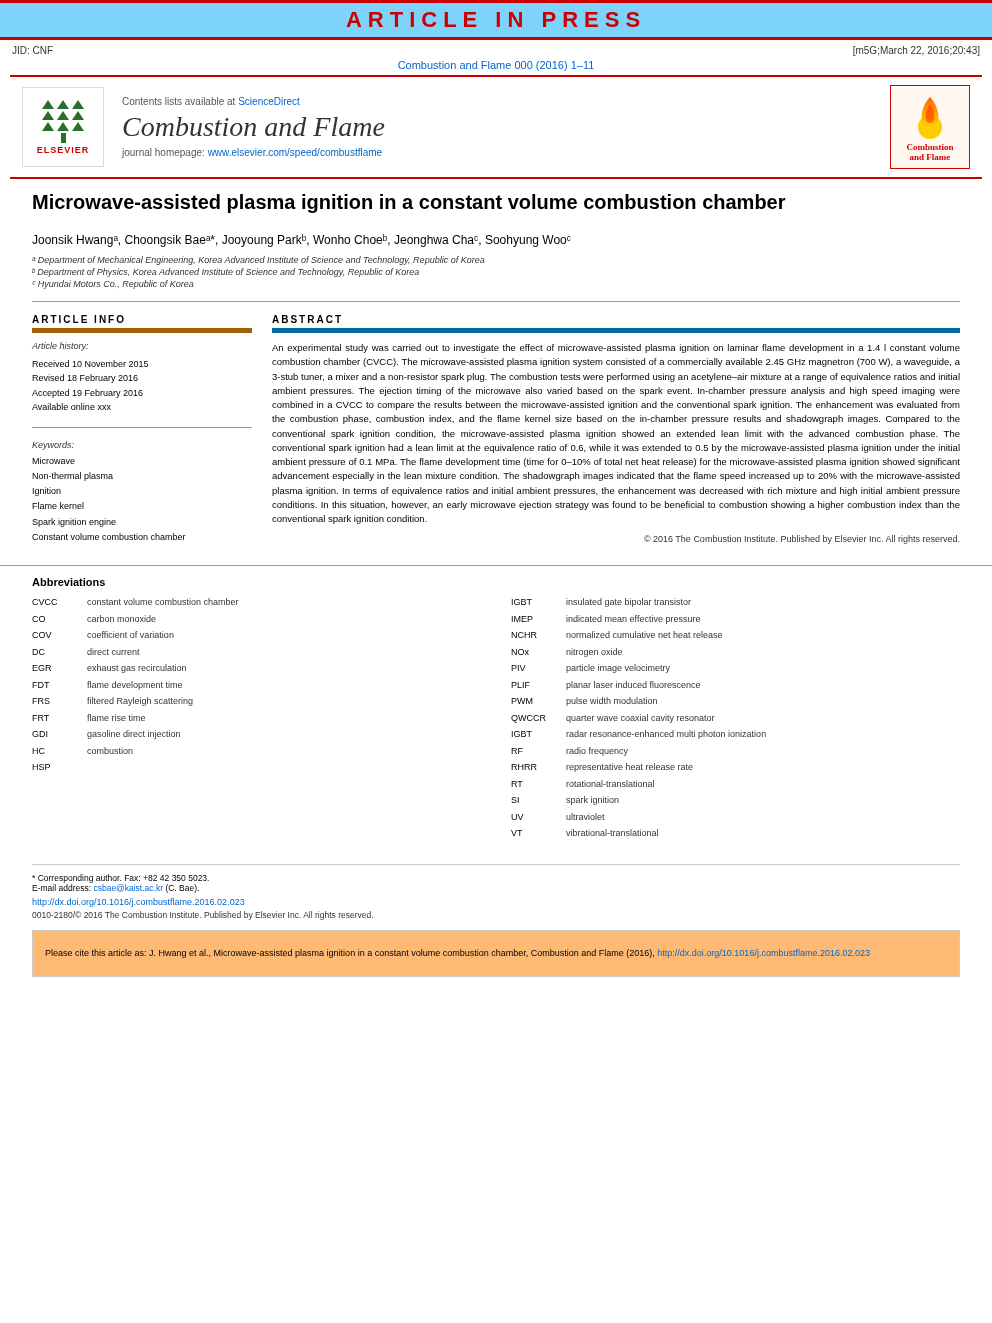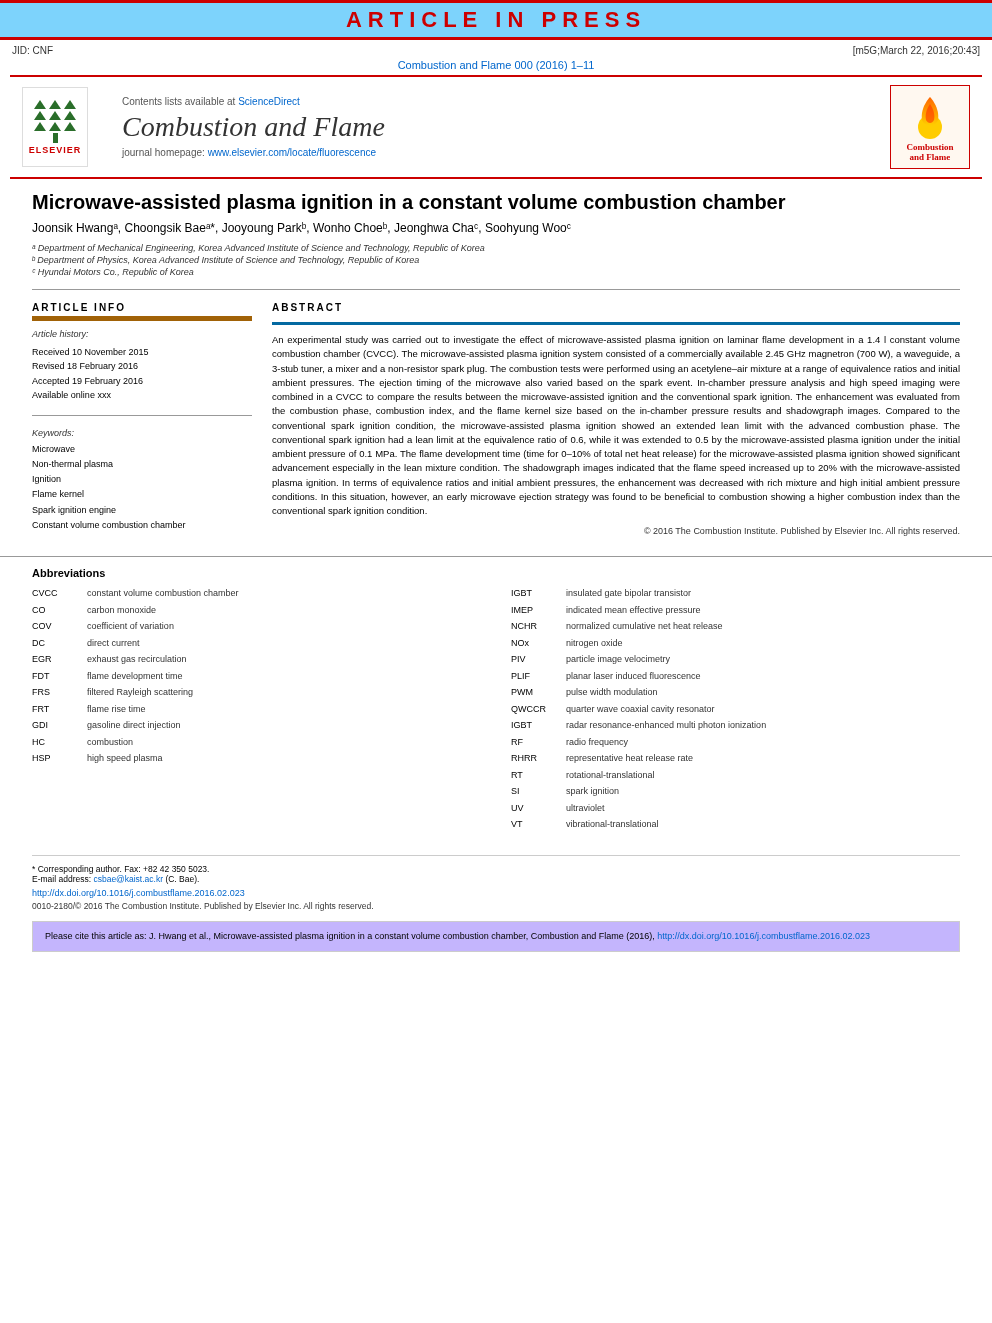--- a/index.html
+++ b/index.html
@@ -54,21 +54,21 @@
       margin: 0 10px 8px 10px;
       position: relative;
     }
 
     .elsevier-logo {
       width: 100px;
       flex-shrink: 0;
     }
 
     .elsevier-logo-img {
-      width: 66px;
+      width: 82px;
       height: 80px;
       border: 1px solid #ddd;
       display: flex;
       flex-direction: column;
       align-items: center;
       justify-content: center;
       font-size: 8px;
       overflow: hidden;
     }
 
@@ -137,21 +137,21 @@
     
     .main-content {
       padding: 0 32px;
       margin-top: 10px;
     }
 
     .article-title {
       font-size: 20px;
       font-weight: bold;
       line-height: 1.3;
-      margin-bottom: 4px;
+      margin-bottom: 16px;
       font-family: Arial, sans-serif;
       color: #000;
     }
 
     .authors-line {
       font-size: 12px;
       margin-bottom: 6px;
       line-height: 1.5;
       font-family: Arial, sans-serif;
     }
@@ -223,22 +223,22 @@
 
     .abstract-section {
       flex: 1;
     }
 
     .abstract-title {
       font-family: Arial, sans-serif;
       font-size: 10px;
       font-weight: bold;
       letter-spacing: 2px;
-      border-bottom: 3px solid #0369a1;
-      padding-bottom: 9px;
+      border-bottom: 5px solid #0369a1;
+      padding-bottom: 3px;
       margin-bottom: 8px;
     }
 
     .abstract-text {
       font-size: 9.5px;
       line-height: 1.5;
       text-align: justify;
       font-family: Arial, sans-serif;
       color: #000;
     }
@@ -319,23 +319,23 @@
     }
 
     .issn-line {
       font-size: 8.5px;
       font-family: Arial, sans-serif;
       color: #333;
       margin-bottom: 10px;
     }
 
     .cite-box {
-      background: #c4b5fd;
+      background: #fdba74;
       border: 1px solid #ccc;
-      padding: 8px 12px;
+      padding: 16px 12px;
       font-size: 9px;
       font-family: Arial, sans-serif;
       line-height: 1.5;
     }
 
     .cite-box a {
       color: #0066cc;
     }
   </style>
 </head>
@@ -379,21 +379,21 @@
   </div>
 
   <div class="header-center">
     <div class="contents-line">
       <span>Contents lists available at</span>
       <span class="contents-link">ScienceDirect</span>
     </div>
     <div class="journal-title-main">Combustion and Flame</div>
     <div class="homepage-line">
       <span>journal homepage:</span>
-      <span class="homepage-link">www.elsevier.com/locate/fluorescence</span>
+      <span class="homepage-link">www.elsevier.com/speed/combustflame</span>
     </div>
   </div>
 
   <div class="journal-logo-box">
     <svg width="40" height="50" viewBox="0 0 40 50">
       <defs>
         <linearGradient id="flameGrad" x1="0%" y1="0%" x2="0%" y2="100%">
           <stop offset="0%" style="stop-color:#ff6600"></stop>
           <stop offset="100%" style="stop-color:#ffcc00"></stop>
         </linearGradient>
@@ -492,21 +492,20 @@
       <div class="abbrev-row">
         <span class="abbrev-code">GDI</span>
         <span class="abbrev-desc">gasoline direct injection</span>
       </div>
       <div class="abbrev-row">
         <span class="abbrev-code">HC</span>
         <span class="abbrev-desc">combustion</span>
       </div>
       <div class="abbrev-row">
         <span class="abbrev-code">HSP</span>
-        <span class="abbrev-desc">high speed plasma</span>
       </div>
     </div>
     <div class="abbrev-col">
       <div class="abbrev-row">
         <span class="abbrev-code">IGBT</span>
         <span class="abbrev-desc">insulated gate bipolar transistor</span>
       </div>
       <div class="abbrev-row">
         <span class="abbrev-code">IMEP</span>
         <span class="abbrev-desc">indicated mean effective pressure</span>

